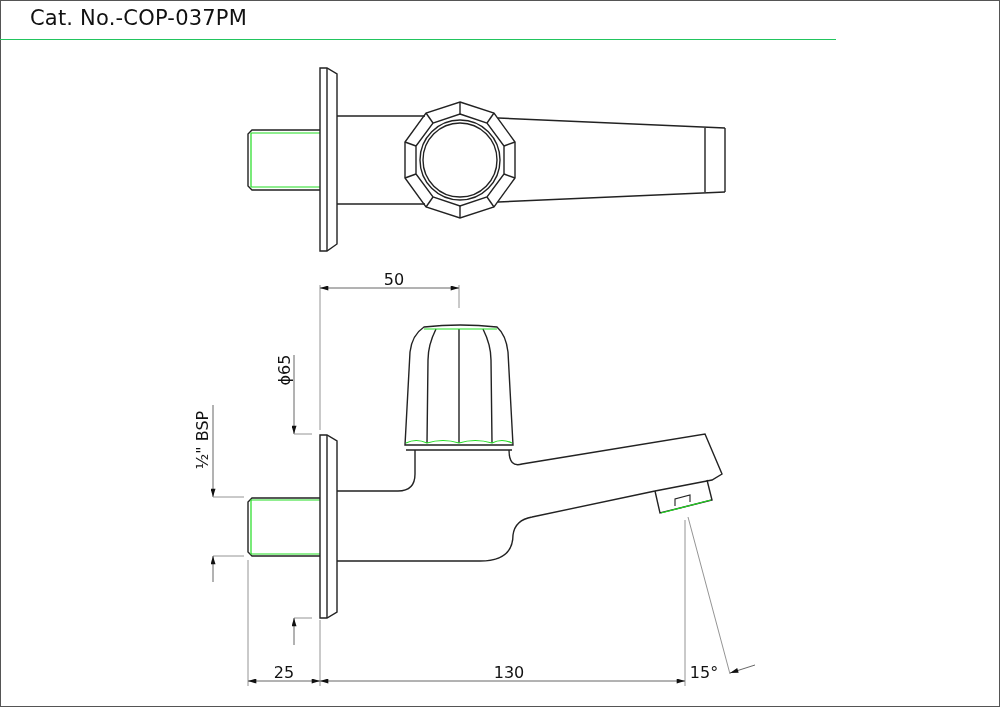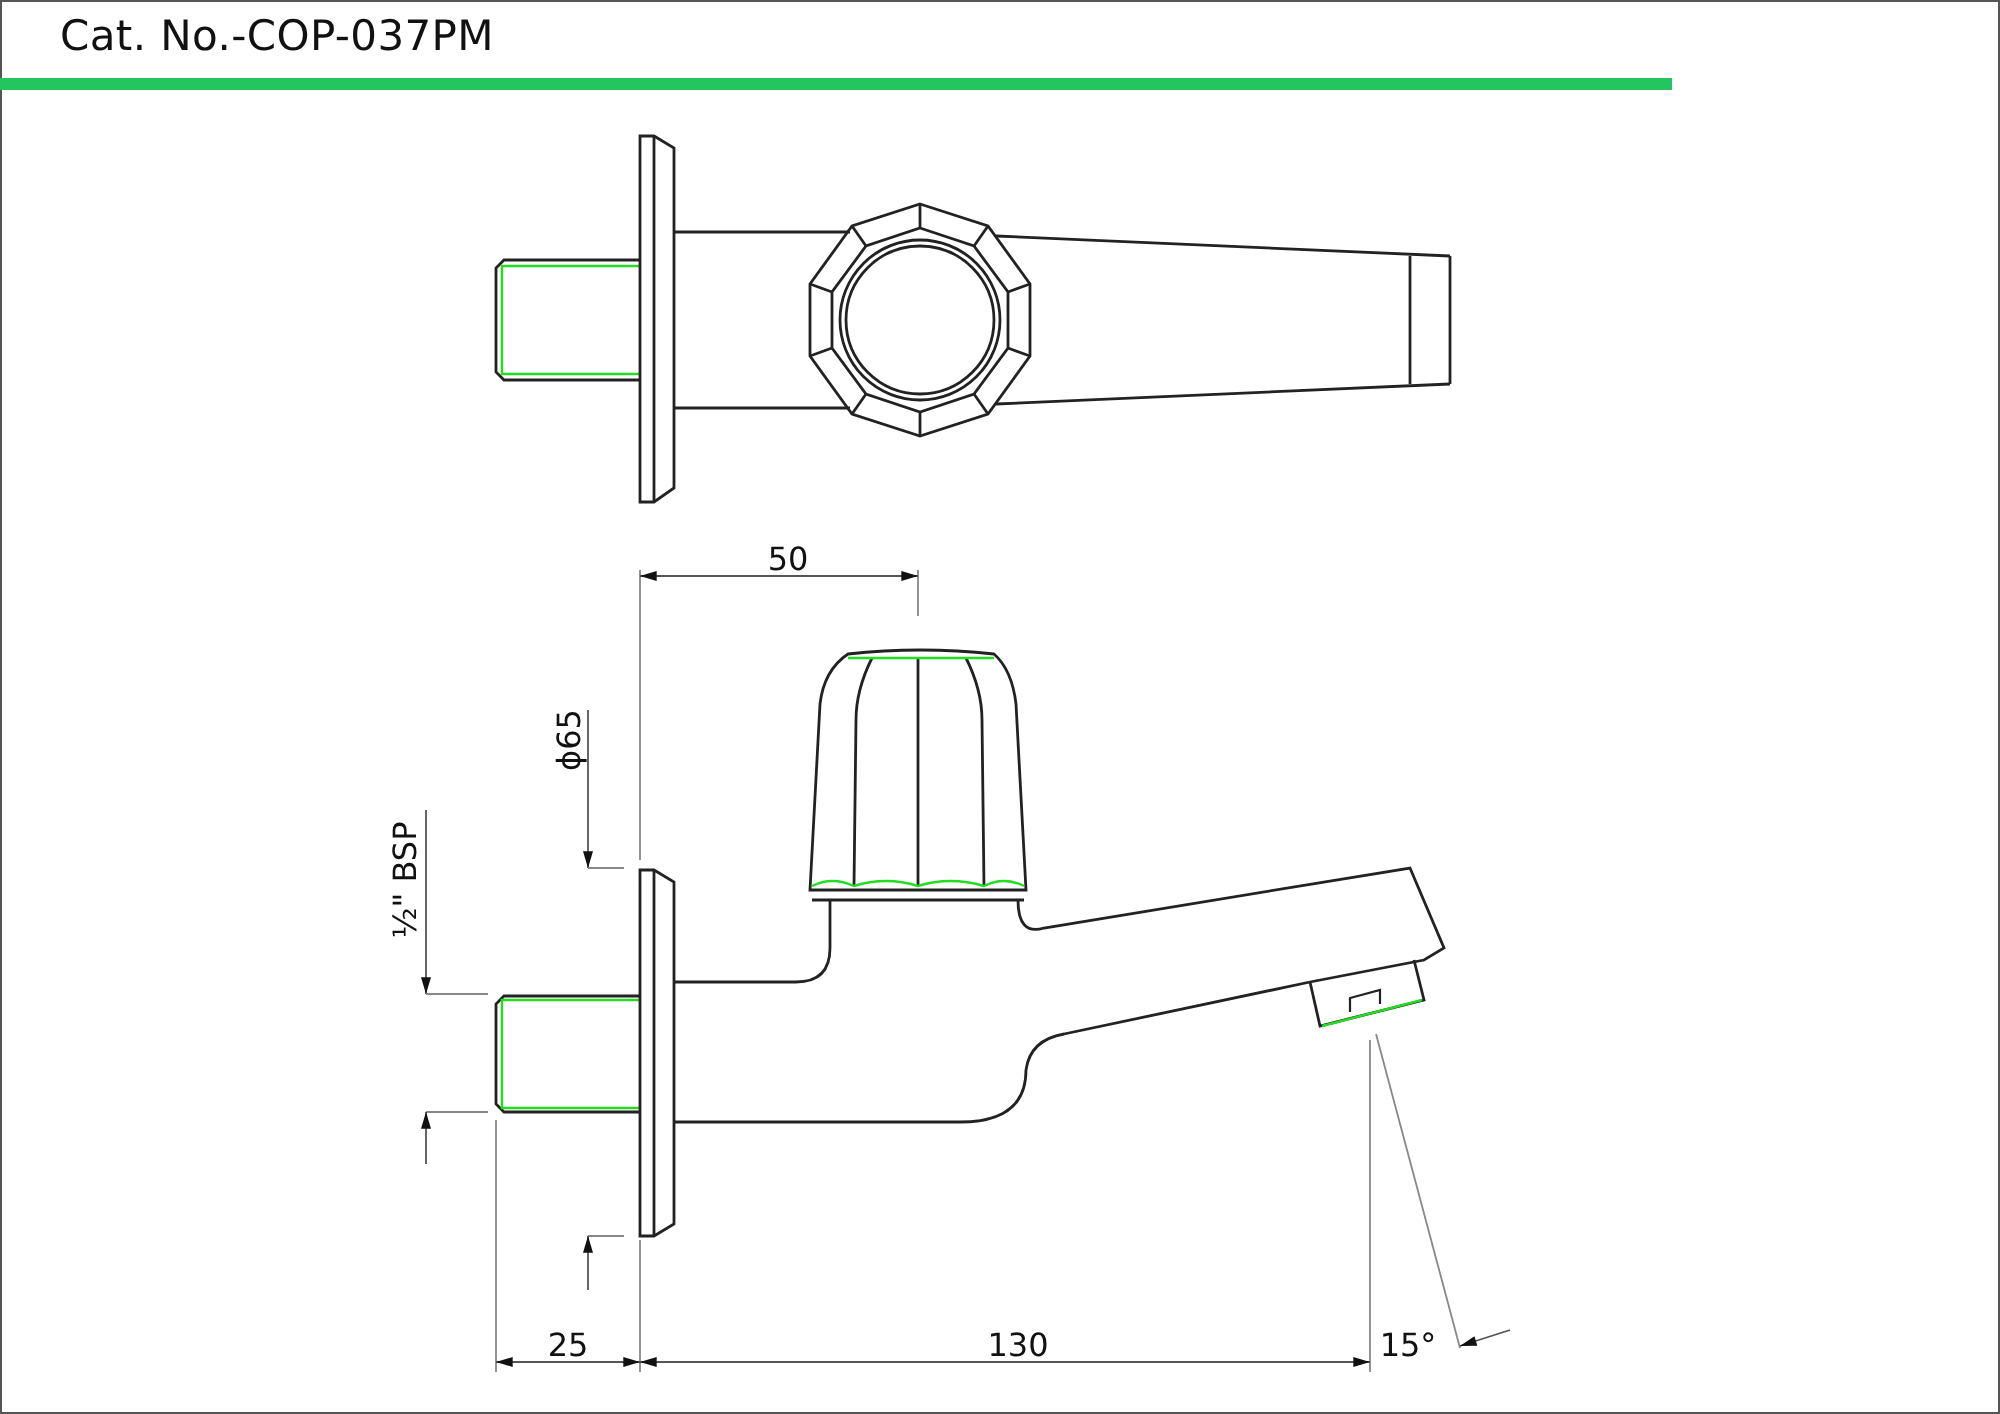--- a/index.html
+++ b/index.html
@@ -1,21 +1,21 @@
 <!DOCTYPE html>
 <html><head>
 <meta charset="utf-8">
 <style>
   html, body { margin: 0; padding: 0; background: #ffffff; }
   body { width: 1000px; height: 707px; position: relative; overflow: hidden;
          font-family: "DejaVu Sans", sans-serif; }
   .frame { position: absolute; left: 0; top: 0; width: 998px; height: 705px;
            border: 1px solid #555; }
   .title-bar { position: absolute; left: 0; top: 0; width: 836px; height: 39px;
-               border-bottom: 6px solid #22c55e; }
+               border-bottom: 1px solid #22c55e; }
   .title { position: absolute; left: 30px; top: 6px; font-size: 21px; color: #111;
            letter-spacing: 0.2px; }
   svg.drawing { position: absolute; left: 0; top: 0; }
   .dim-text { font-family: "DejaVu Sans", sans-serif; font-size: 16px; fill: #111; }
 </style>
 </head>
 <body>
 
 <div class="frame"></div>
 <div class="title-bar">

